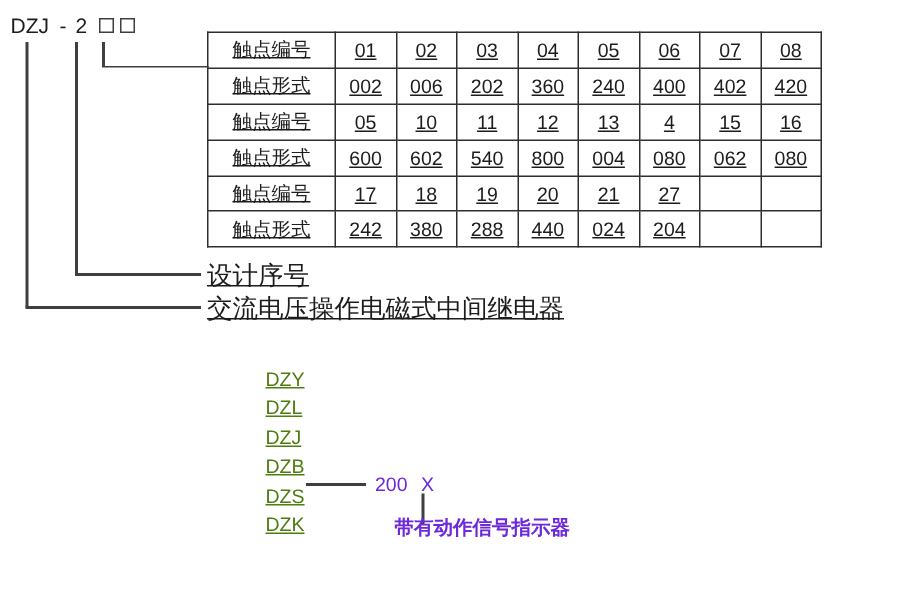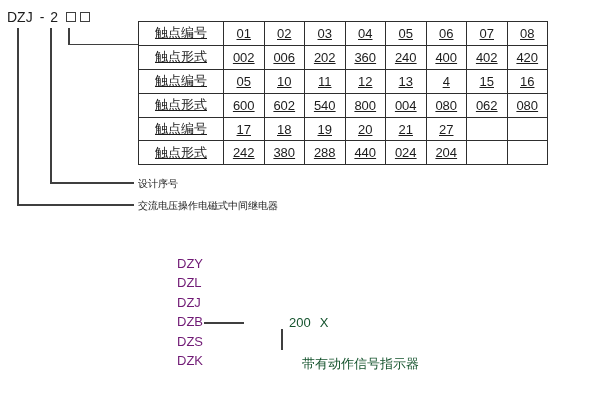--- a/index.html
+++ b/index.html
@@ -32,29 +32,29 @@
     border-collapse:collapse; table-layout:fixed;text-decoration:underline;
   }
   .contact-table td {
     border:1.4px solid #2e2e2e; height:22.9px; padding:0;
     text-align:center; vertical-align:middle;
     font-size:13px; color:#1c1c1c; white-space:nowrap; overflow:hidden;
   }
   .contact-table col.hdrcol { width:85px; }
   
   .callout {
-    position:absolute; font-size:10px; line-height:15px;
-    white-space:nowrap; color:#1c1c1c;
+    position:absolute; font-size:17px; line-height:15px;
+    white-space:nowrap; color:#1c1c1c;text-decoration:underline;
   }
   
   .legend-list {
-    position:absolute; left:177px; top:254px;
-    font-size:13px; line-height:19.4px; color:#701a75;
+    position:absolute; left:177px; top:243px;
+    font-size:13px; line-height:19.4px; color:#4d7c0f;text-decoration:underline;
   }
-  .legend-extra { position:absolute; font-size:13px; white-space:nowrap; color:#14532d;margin-left:39px; }
+  .legend-extra { position:absolute; font-size:13px; white-space:nowrap; color:#6d28d9; }
   .dzb-x-gap { display:inline-block; width:9px; }
 </style>
 </head>
 <body>
 
 <div class="canvas">
 
   <div class="code-group">
     <span>DZJ</span>
     <span class="code-sep">-</span>
@@ -167,15 +167,15 @@
     </div>
 
   <div class="line h" style="left:204px; top:322px; width:40px;"></div>
 
   <div class="legend-extra" style="left:250px; top:315px;">
     <span>200</span><span class="dzb-x-gap"></span><span>X</span>
   </div>
 
   <div class="line v" style="left:281px; top:329px; height:21px;"></div>
 
-  <div class="legend-extra" style="left:263px; top:355px;">带有动作信号指示器</div>
+  <div class="legend-extra" style="left:263px; top:343px;font-weight:bold;">带有动作信号指示器</div>
 
 </div>
 
 </body></html>

